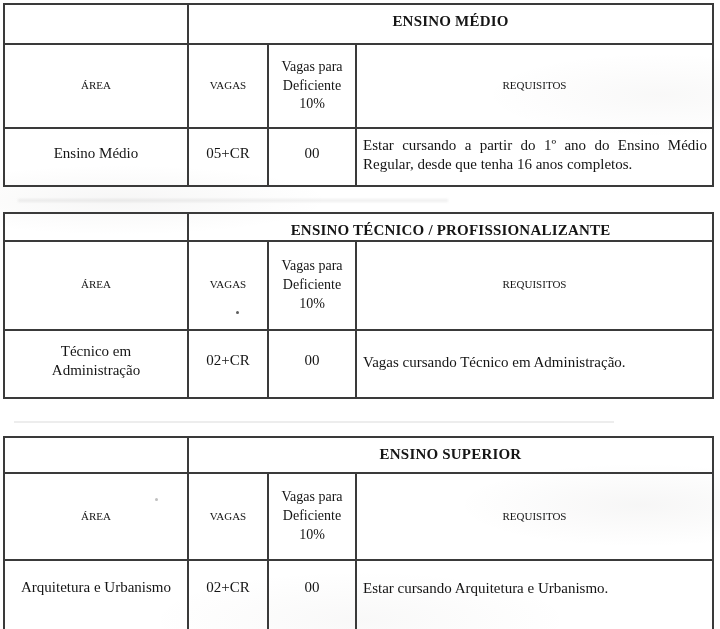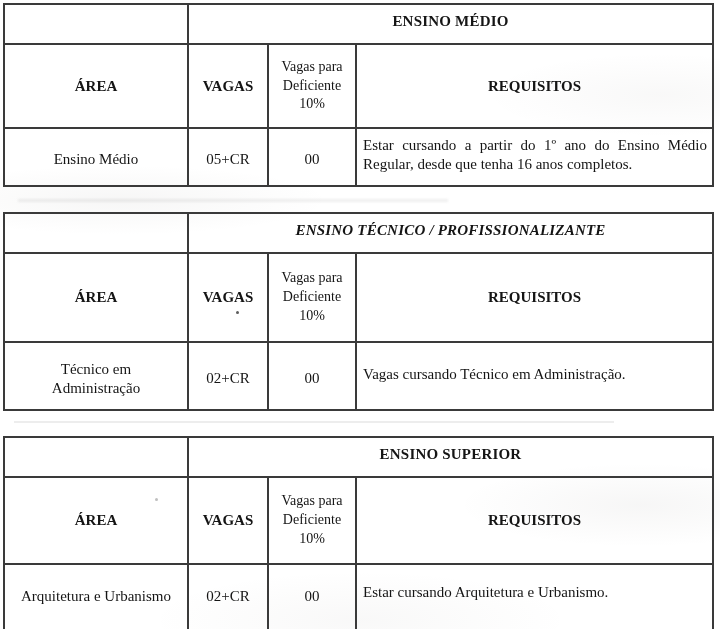--- a/index.html
+++ b/index.html
@@ -31,53 +31,53 @@
     border-collapse: collapse;
     table-layout: fixed;
     background: transparent;
   }
   #t1 { top: 3px; }
   #t2 { top: 212px; }
   #t3 { top: 436px; }
 
   .doc-table td {
     border: 2px solid #3a3a3a;
-    padding: 12px;
+    padding: 0;
     font-size: 15px;
     line-height: 1.25;
   }
   col.c1 { width: 184px; }
   col.c2 { width: 80px; }
   col.c3 { width: 88px; }
   col.c4 { width: 357px; }
 
   
   #t1 .title-row  { height: 40px; }
   #t1 .header-row { height: 84px; }
   #t1 .data-row   { height: 58px; }
-  #t2 .title-row  { height: 25px; font-style: italic; }
+  #t2 .title-row  { height: 25px; }
   #t2 .header-row { height: 89px; }
   #t2 .data-row   { height: 68px; }
   #t3 .title-row  { height: 36px; }
   #t3 .header-row { height: 87px; }
   #t3 .data-row   { height: 72px; }
 
   td.section-title {
     text-align: center;
     vertical-align: top;
     padding-top: 7px;
     font-weight: bold;
     font-size: 15px;
     letter-spacing: 0.2px;
   }
   td.hdr {
     text-align: center;
     vertical-align: middle;
-    font-weight: bold;
-    font-size: 15px;
+    font-weight: normal;
+    font-size: 11px;
   }
   td.hdr-def {
     font-weight: normal;
     font-size: 14px;
     line-height: 1.35;
     padding: 0 2px;
     margin-left: 25px;
   }
   td.cell-area,
   td.cell-vagas,

